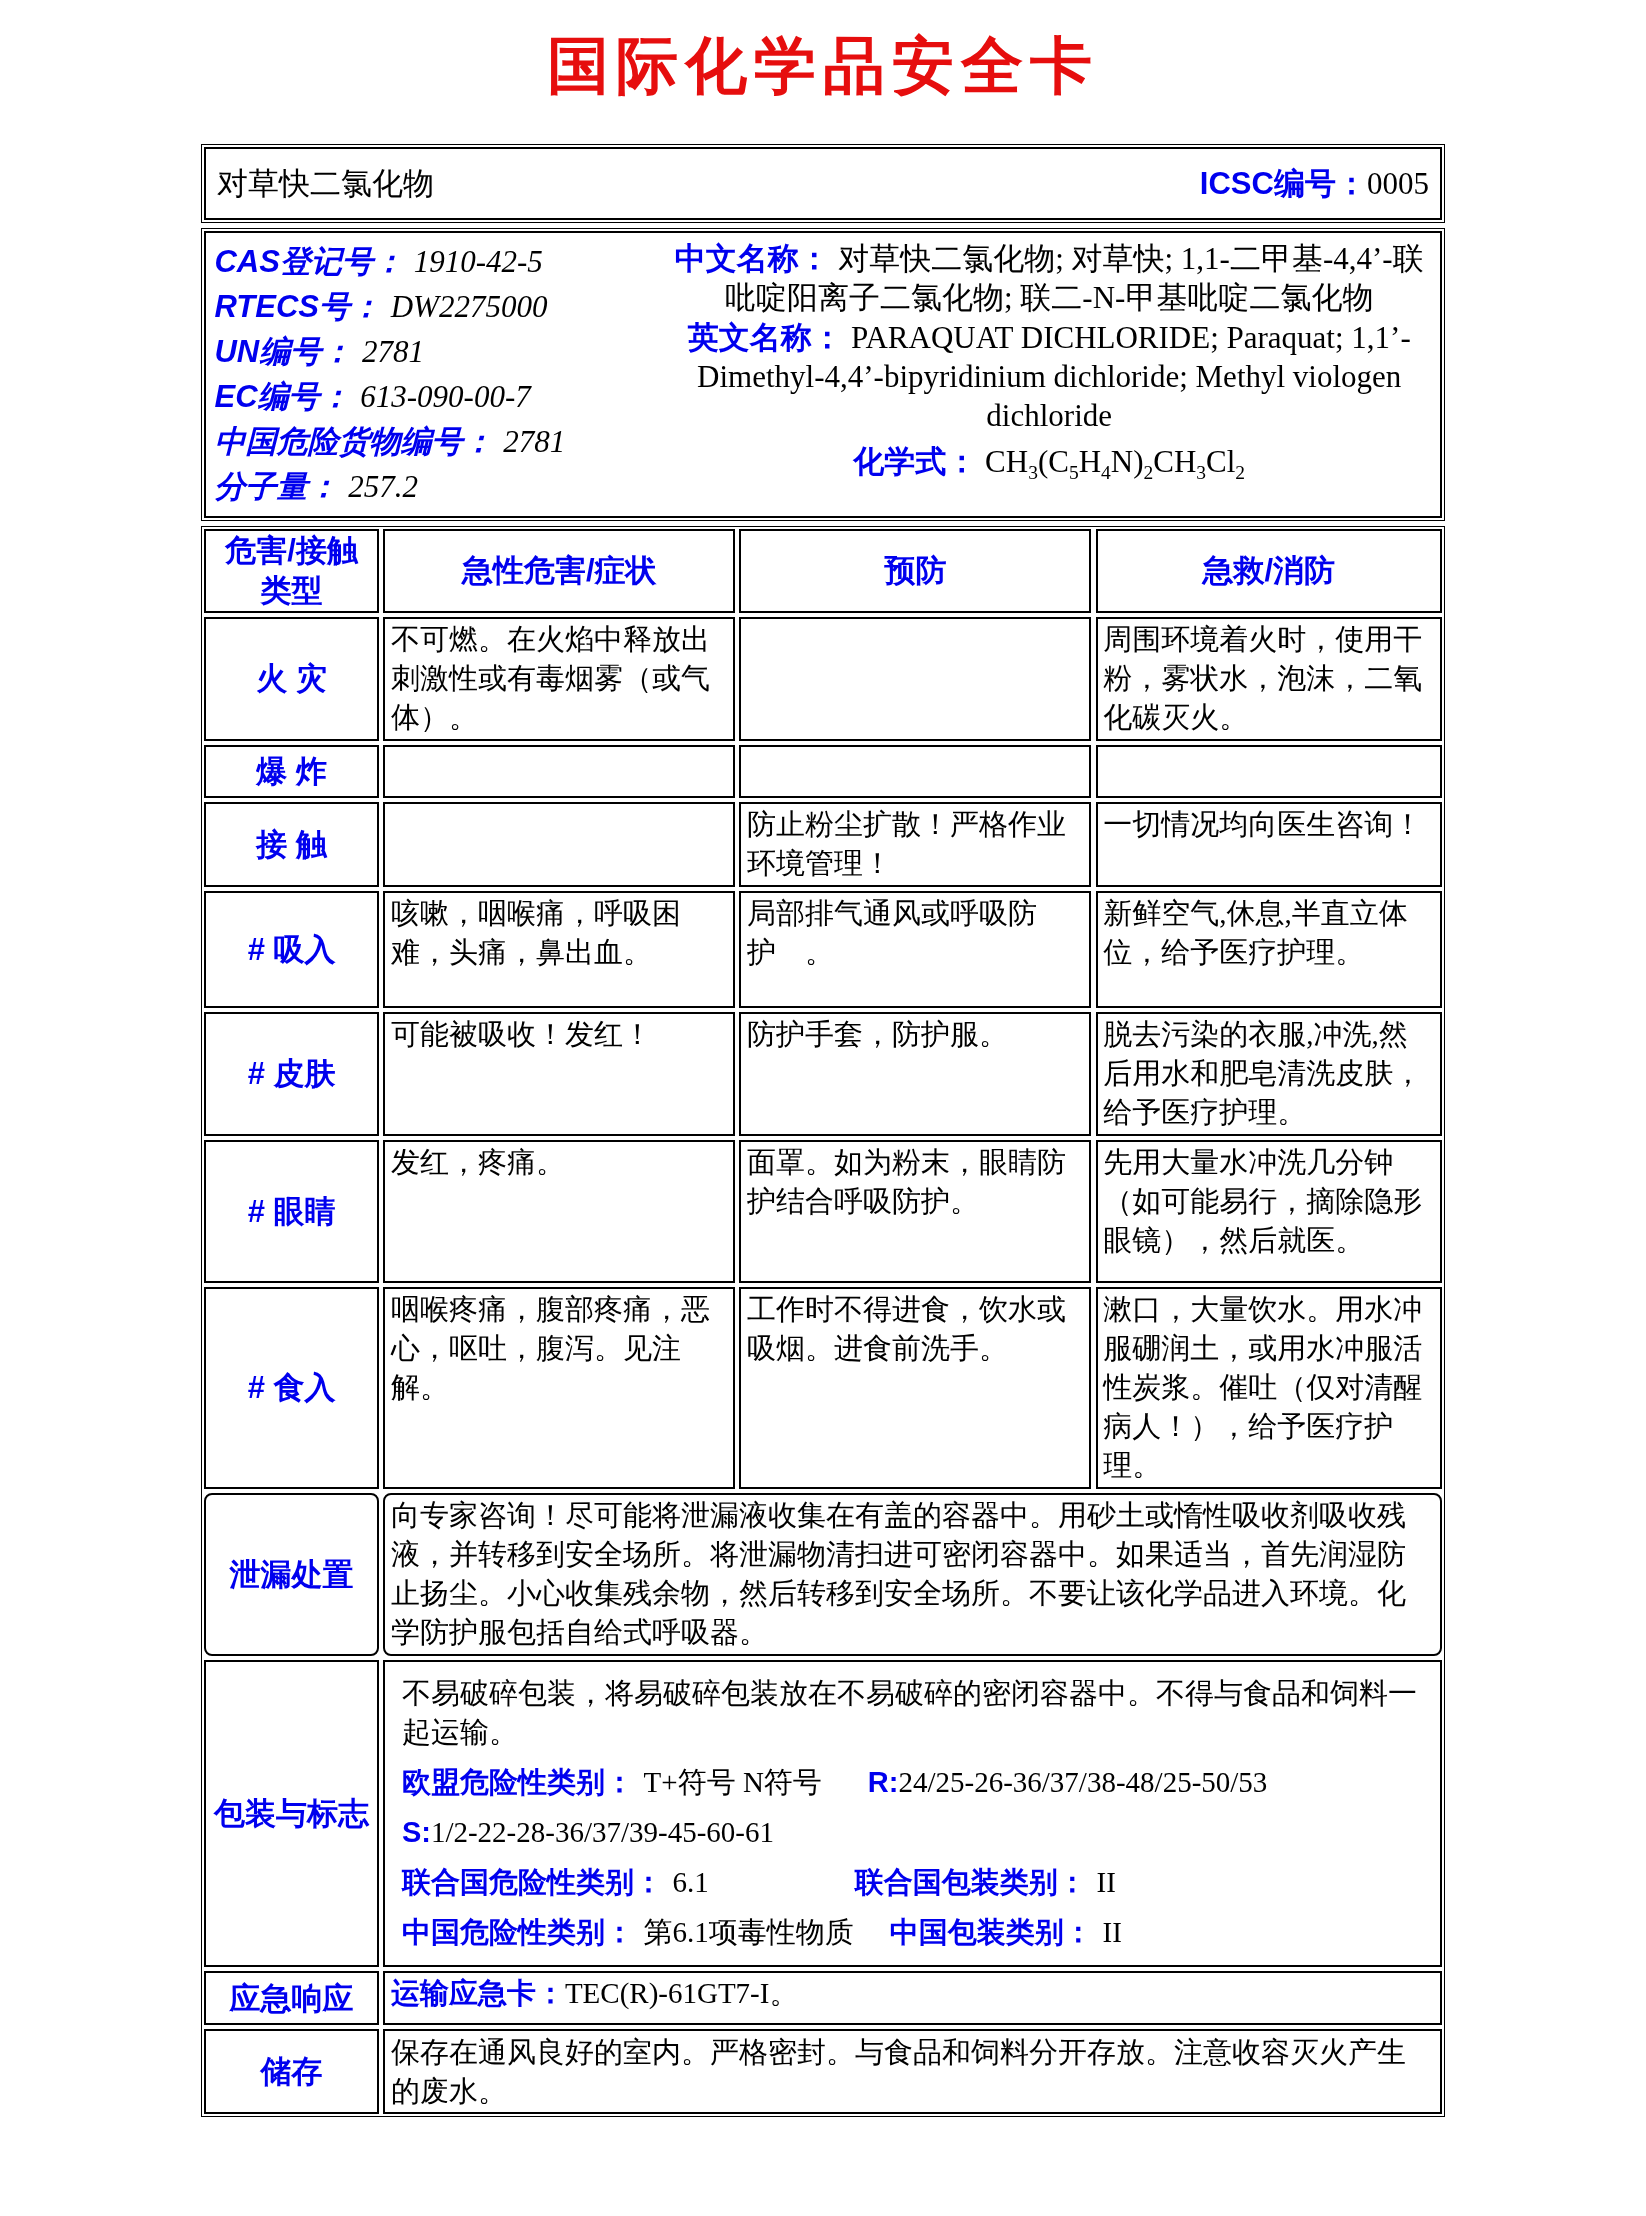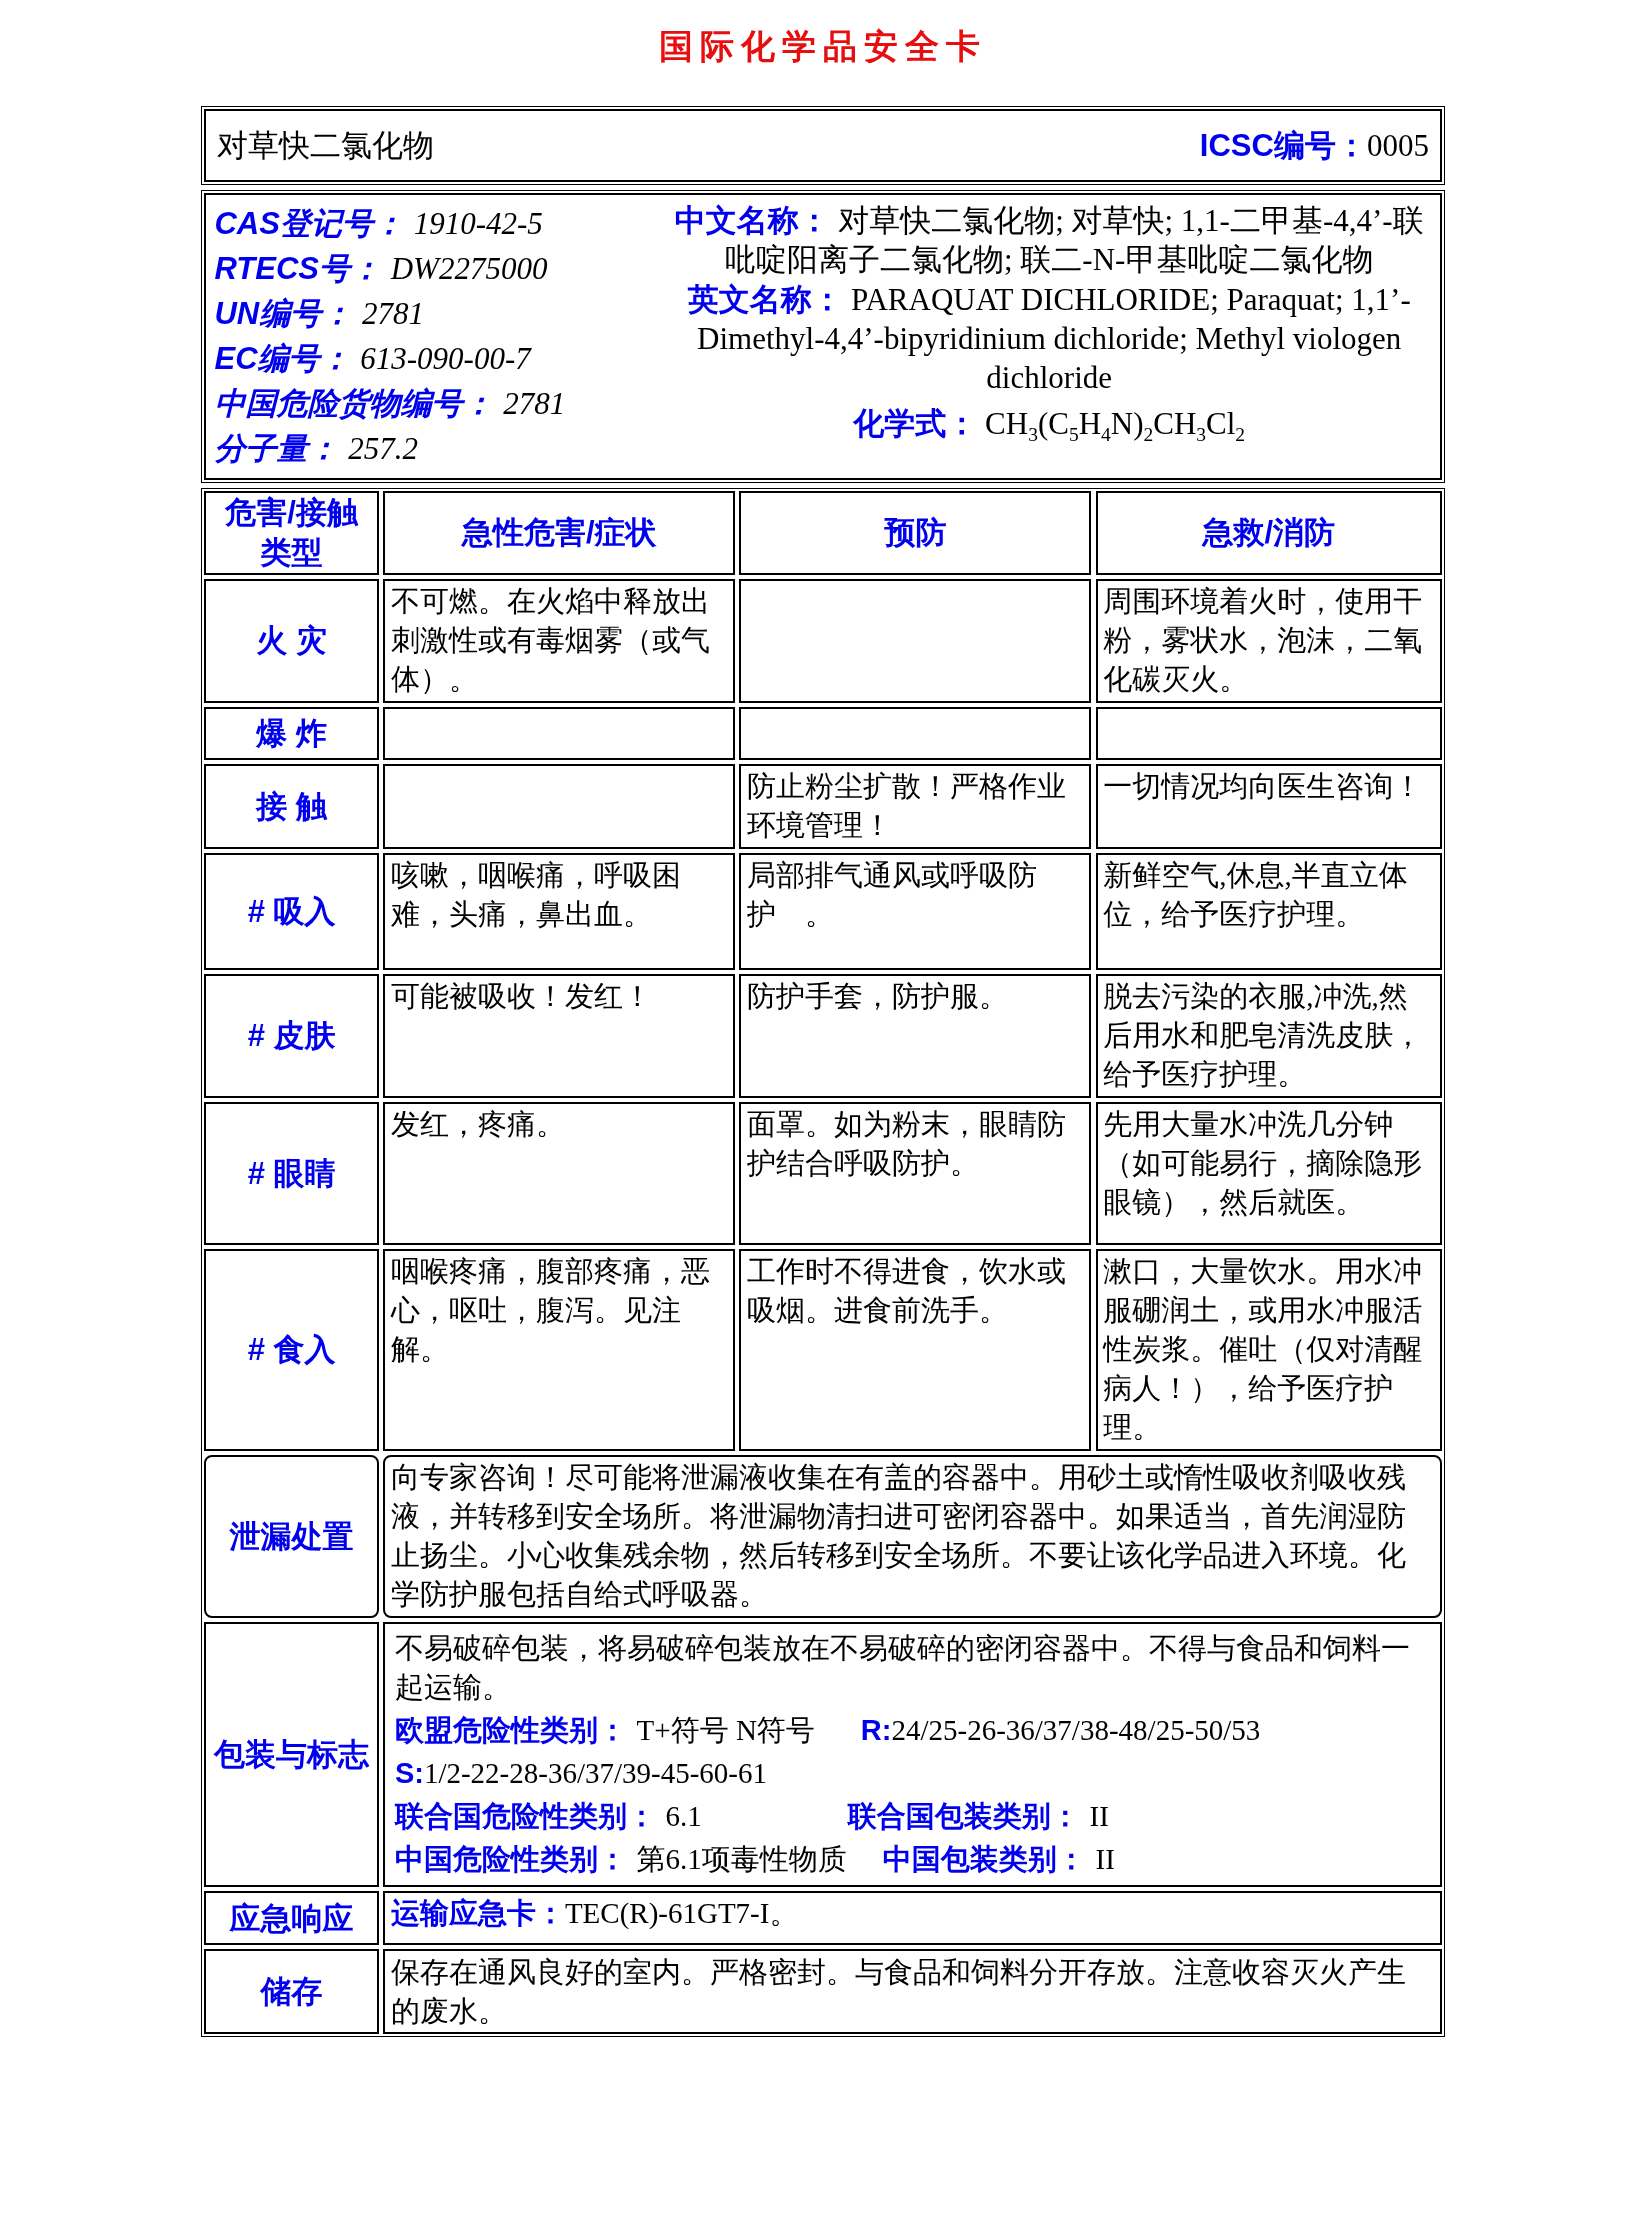--- a/index.html
+++ b/index.html
@@ -9,21 +9,21 @@
     color:#000;
     -webkit-font-smoothing:antialiased;
   }
   .page{width:1646px;min-height:2216px;position:relative;}
   .content{width:1244px;margin:0 auto;}
   .title{
     text-align:center;
     color:#E60E0E;
     font-family:"Liberation Sans","DejaVu Sans",sans-serif;
     font-weight:900;
-    font-size:34px;
+    font-size:62px;
     letter-spacing:7px;
     margin:24px 0 36px 0;
   }
   
   .box{
     border:1.4px solid #000;
     padding:2.1px;
     margin-bottom:4.9px;
     background:#fff;
   }
@@ -95,21 +95,21 @@
   .r-pack  .cell{min-height:221px;}
   .r-emerg .cell{min-height:54px;}
   .r-store .cell{min-height:85px;}
   .headcell{
     display:flex;flex-direction:column;align-items:center;justify-content:center;
     font-size:31px;line-height:40px;
   }
   .gap-r{margin-left:46px;}
   .gap-unpack{margin-left:146px;}
   .gap-cnpack{margin-left:36px;}
-  .pk-line{margin:4px;}
+  .pk-line{margin:11px;}
   .pk-line .v{margin-left:9.7px;}
 </style>
 </head>
 <body>
 
 <div class="page">
   <div class="title">国际化学品安全卡</div>
 
   <div class="content">
 

